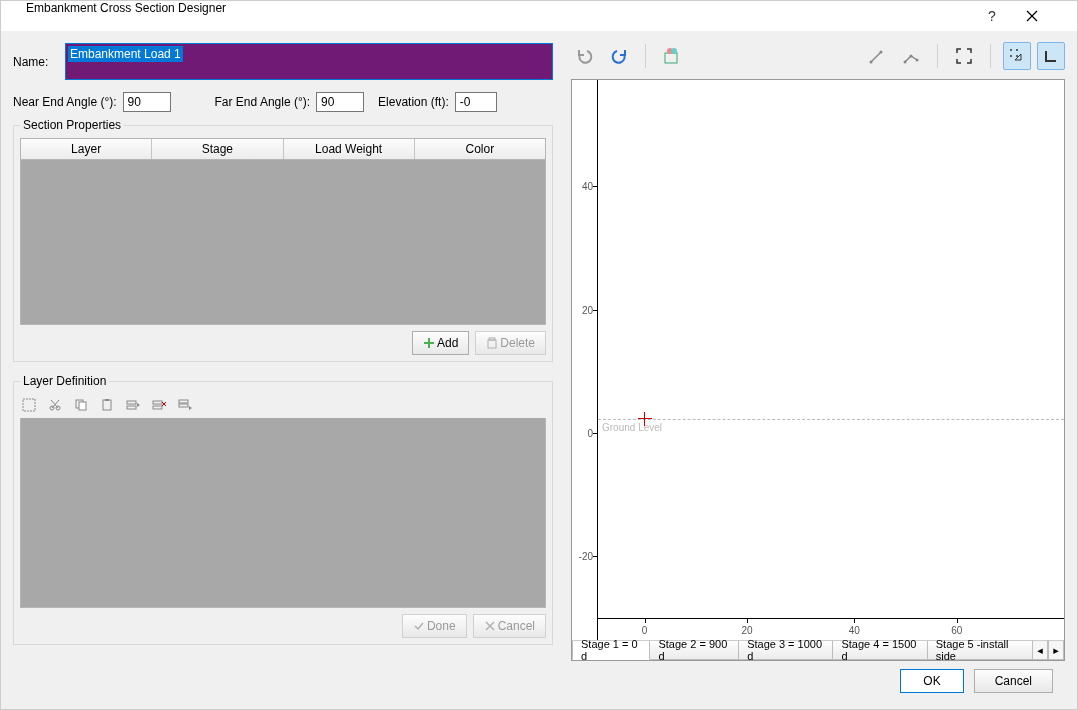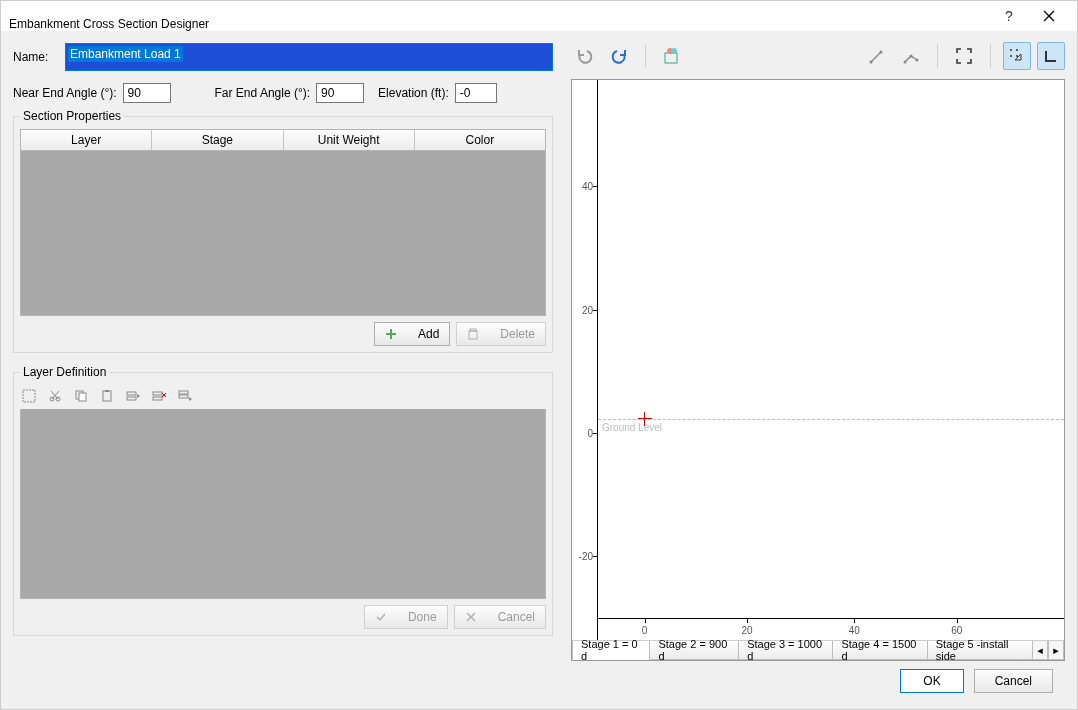--- a/index.html
+++ b/index.html
@@ -1,37 +1,37 @@
 <!DOCTYPE html>
 <html><head>
 <meta charset="utf-8">
 <style>
   * { box-sizing: border-box; font-family: "Segoe UI", Tahoma, sans-serif; }
   body { margin: 0; background: #fff; }
   .window { width: 1078px; height: 710px; border: 1px solid #ccc; display: flex; flex-direction: column; background: #fff; position: relative;}
-  .titlebar { height: 30px; display: flex; align-items: flex-end; padding: 0 8px; font-size: 12px; color: #000; }
+  .titlebar { height: 30px; display: flex; align-items: flex-start; padding: 0 25px; font-size: 12px; color: #000; }
   .titlebar .spacer { flex: 1; }
   .titlebar .winbtn { width: 40px; height: 30px; display:flex; align-items:center; justify-content:center; font-size:14px; color:#333;}
   .content { flex:1; display:flex; flex-direction:column; background:#f0f0f0; padding: 10px 12px 8px 12px; position:relative;}
   .main { flex:1; display:flex; gap: 18px; }
   .left-panel { width: 540px; display:flex; flex-direction:column; gap:6px; }
   .right-panel { flex:1; display:flex; flex-direction:column; }
   .label { font-size: 12px; color:#000;}
   .row { display:flex; align-items:center; gap:6px;}
   .inp { border:1px solid #767676; font-size:12px; padding:2px 4px; height:20px; background:#fff;}
-  .name-input-wrap { flex:1; position:relative; border:1px solid #0078d7; height:28px; background:#1d4ed8;}
+  .name-input-wrap { flex:1; position:relative; border:1px solid #0078d7; height:37px; background:#701a75;}
   .name-sel { position:absolute; left:2px; top:2px; height:16px; background:#0078d7; color:#fff; font-size:12px; padding:0 2px; line-height:16px;}
   fieldset { border:1px solid #d8d8d8; margin:0; padding:6px 6px 6px 6px; font-size:12px;}
   legend { font-size:12px; padding:0 3px; color:#000;}
   .grid-head { display:flex; background: linear-gradient(#fdfdfd,#ececec); border:1px solid #b5b5b5; height:22px; font-size:12px;}
   .gh-cell { flex:1; border-right:1px solid #c5c5c5; display:flex; align-items:center; justify-content:center; color:#000;}
   .gh-cell:last-child{border-right:none;}
   .grid-body { height:165px; background:#a8a8a8; border:1px solid #b5b5b5; border-top:none;}
   .sec-btns { display:flex; justify-content:flex-end; gap:6px; margin-top:6px;}
-  .btn { height:24px; border:1px solid #adadad; background:linear-gradient(#fdfdfd,#e8e8e8); font-size:12px; display:flex; align-items:center; justify-content:center; padding:0 10px; gap:21px; color:#000;}
+  .btn { height:24px; border:1px solid #adadad; background:linear-gradient(#fdfdfd,#e8e8e8); font-size:12px; display:flex; align-items:center; justify-content:center; padding:0 10px; gap:2px; color:#000;}
   .btn.disabled { color:#9a9a9a; border-color:#d0d0d0;}
   .btn.primary { border:1.5px solid #0078d7; background:#fff; padding:0 22px;}
   .ldef-toolbar { display:flex; gap:8px; padding:2px 0 4px 0; align-items:center;}
   .ticon { width:18px; height:18px; display:flex; align-items:center; justify-content:center;}
   .ldef-head { display:flex; background: linear-gradient(#fdfdfd,#ececec); border:1px solid #b5b5b5; height:20px; font-size:12px;}
   .ldef-head .c1{ width:44px; border-right:1px solid #c5c5c5; display:flex; align-items:center; justify-content:center;}
   .ldef-head .c2{ flex:1; border-right:1px solid #c5c5c5; display:flex; align-items:center; justify-content:center;}
   .ldef-head .c3{ flex:1; display:flex; align-items:center; justify-content:center;}
   .ldef-body{ height:190px; background:#a8a8a8; border:1px solid #b5b5b5; border-top:none;}
   .ldef-btns{ display:flex; justify-content:flex-end; gap:6px; margin-top:6px;}
@@ -102,21 +102,21 @@
             <span class="label">Elevation (ft):</span>
             <input class="inp" style="width: 42px;" value="-0">
           </div>
         </div>
 
         <fieldset>
           <legend>Section Properties</legend>
           <div class="grid-head">
             <div class="gh-cell">Layer</div>
             <div class="gh-cell">Stage</div>
-            <div class="gh-cell">Unit Weight</div>
+            <div class="gh-cell">Load Weight</div>
             <div class="gh-cell">Color</div>
           </div>
           <div class="grid-body"></div>
           <div class="sec-btns">
             <div class="btn">
               <span>
                   <svg width="12" height="12">
                     <rect x="5" y="1" width="2" height="10" fill="#4caf50"></rect>
                     <rect x="1" y="5" width="10" height="2" fill="#4caf50"></rect>
                   </svg>

